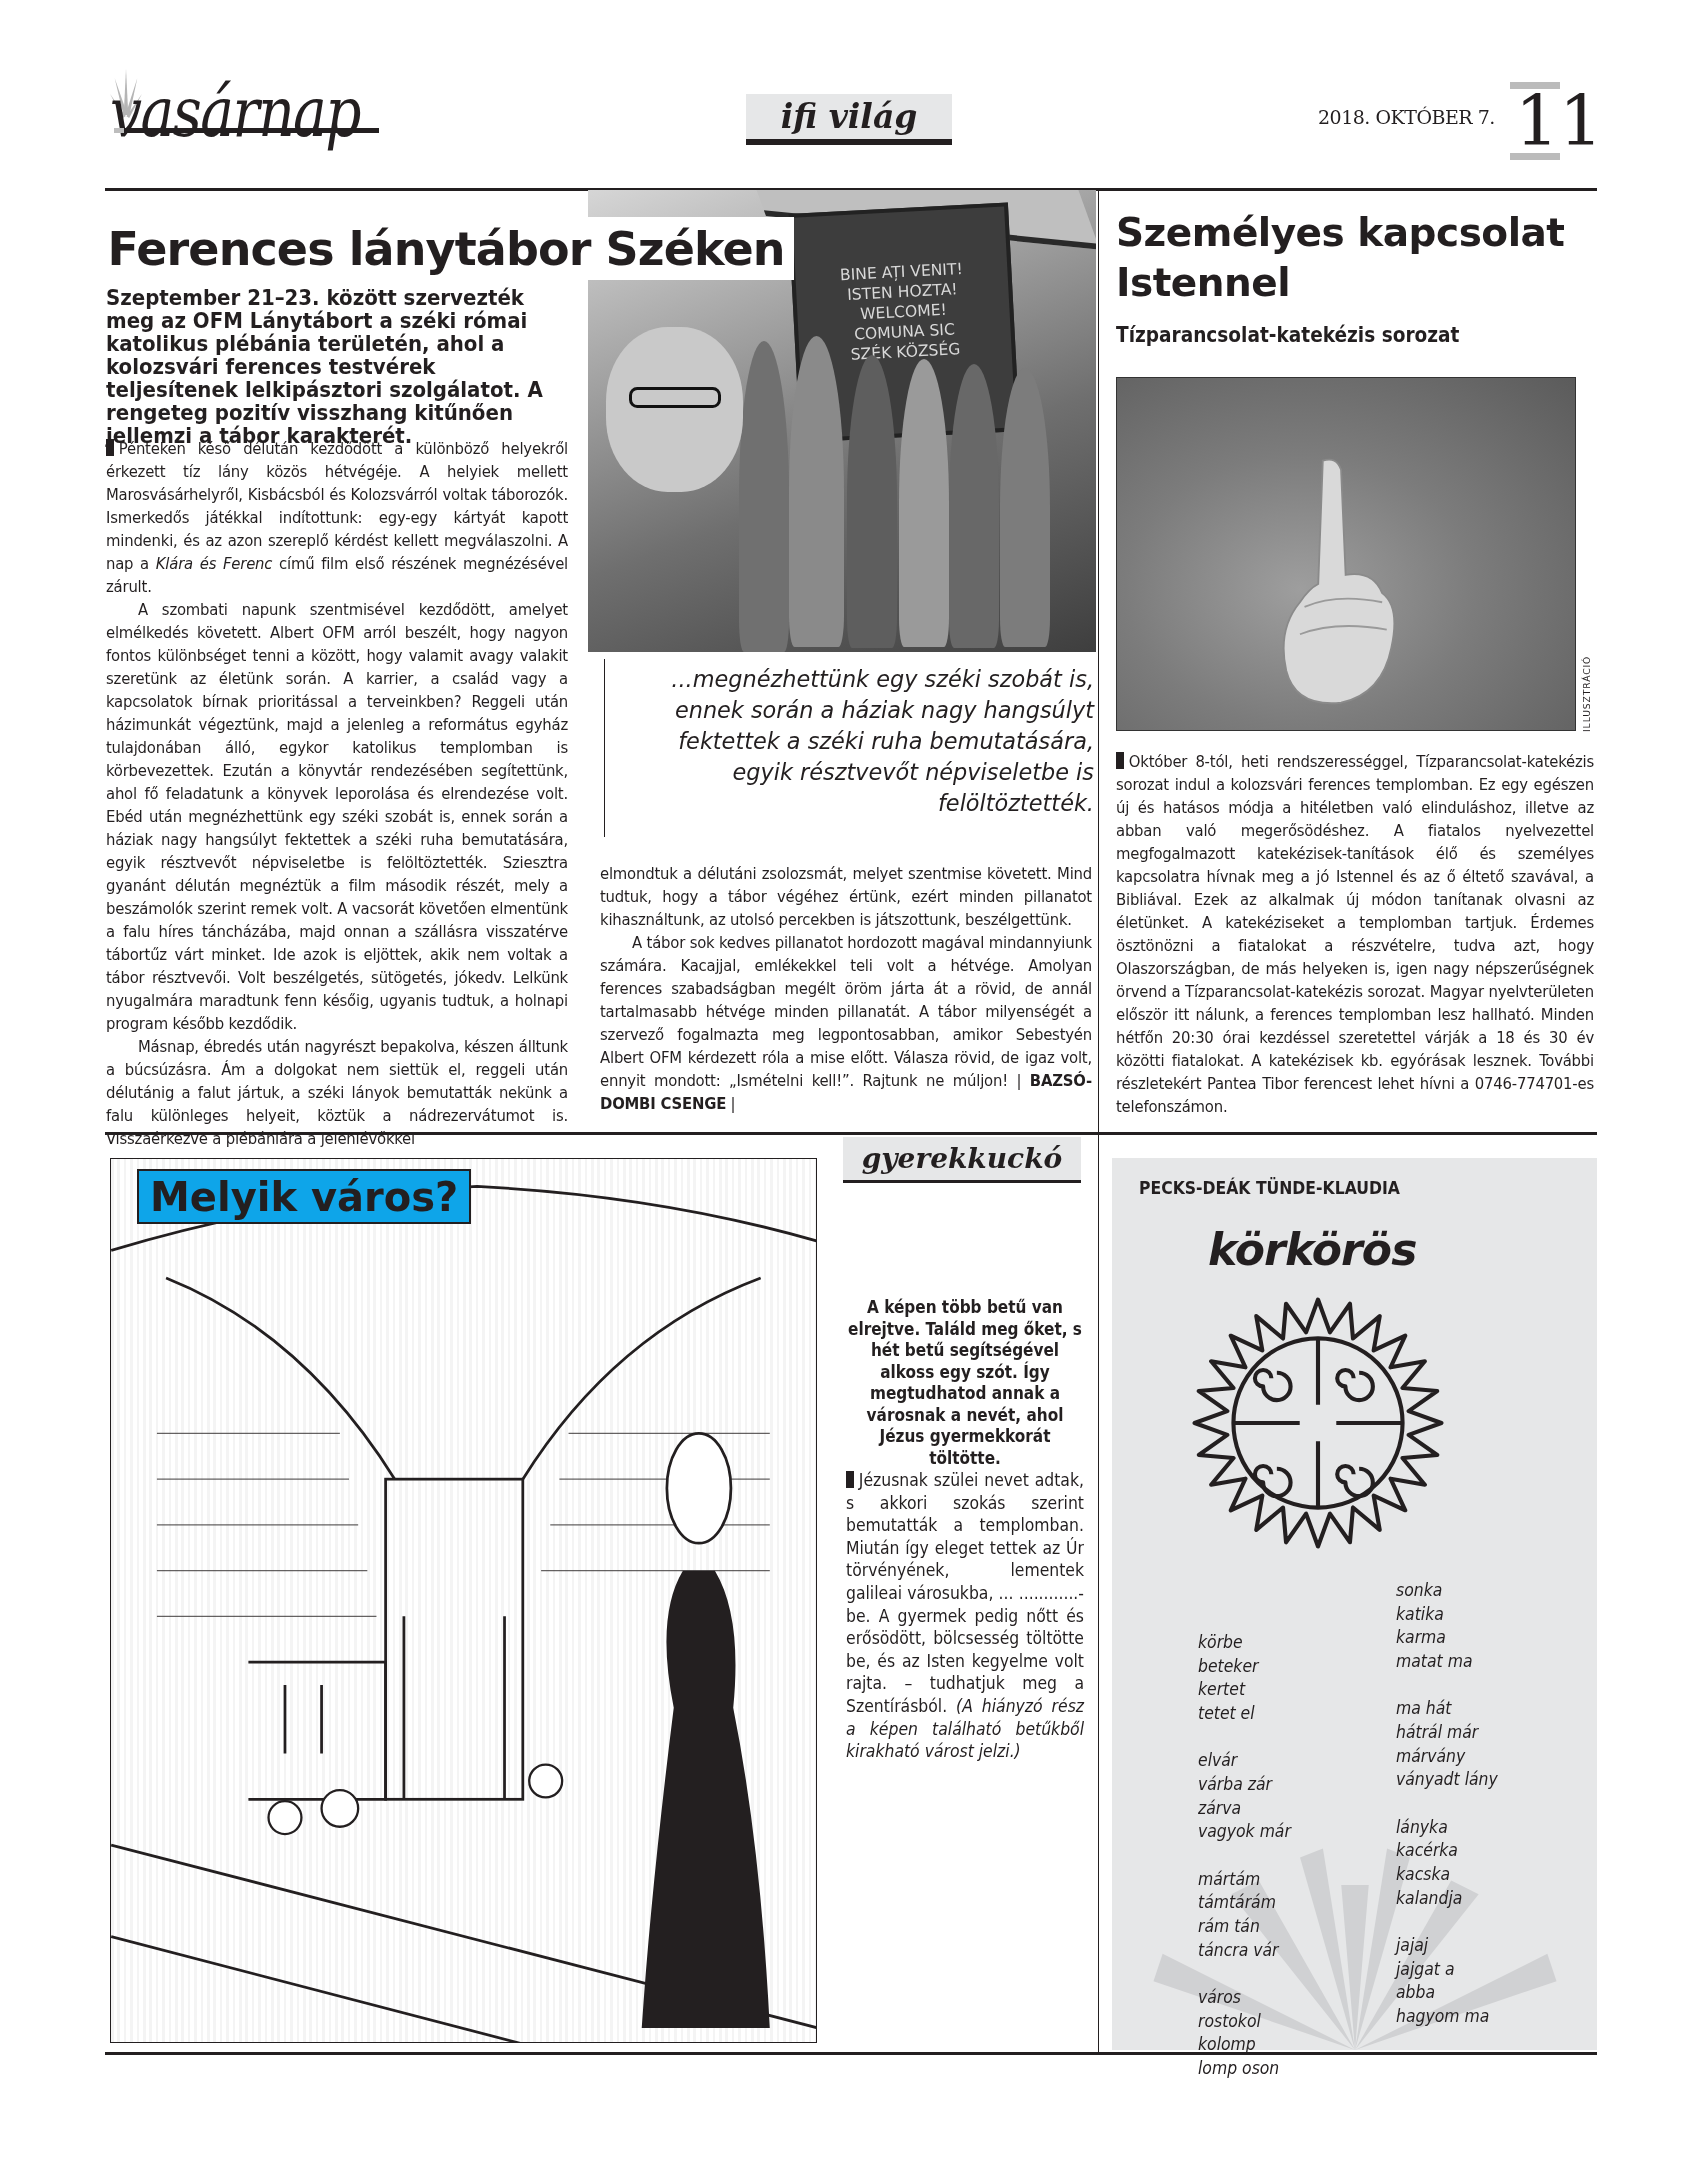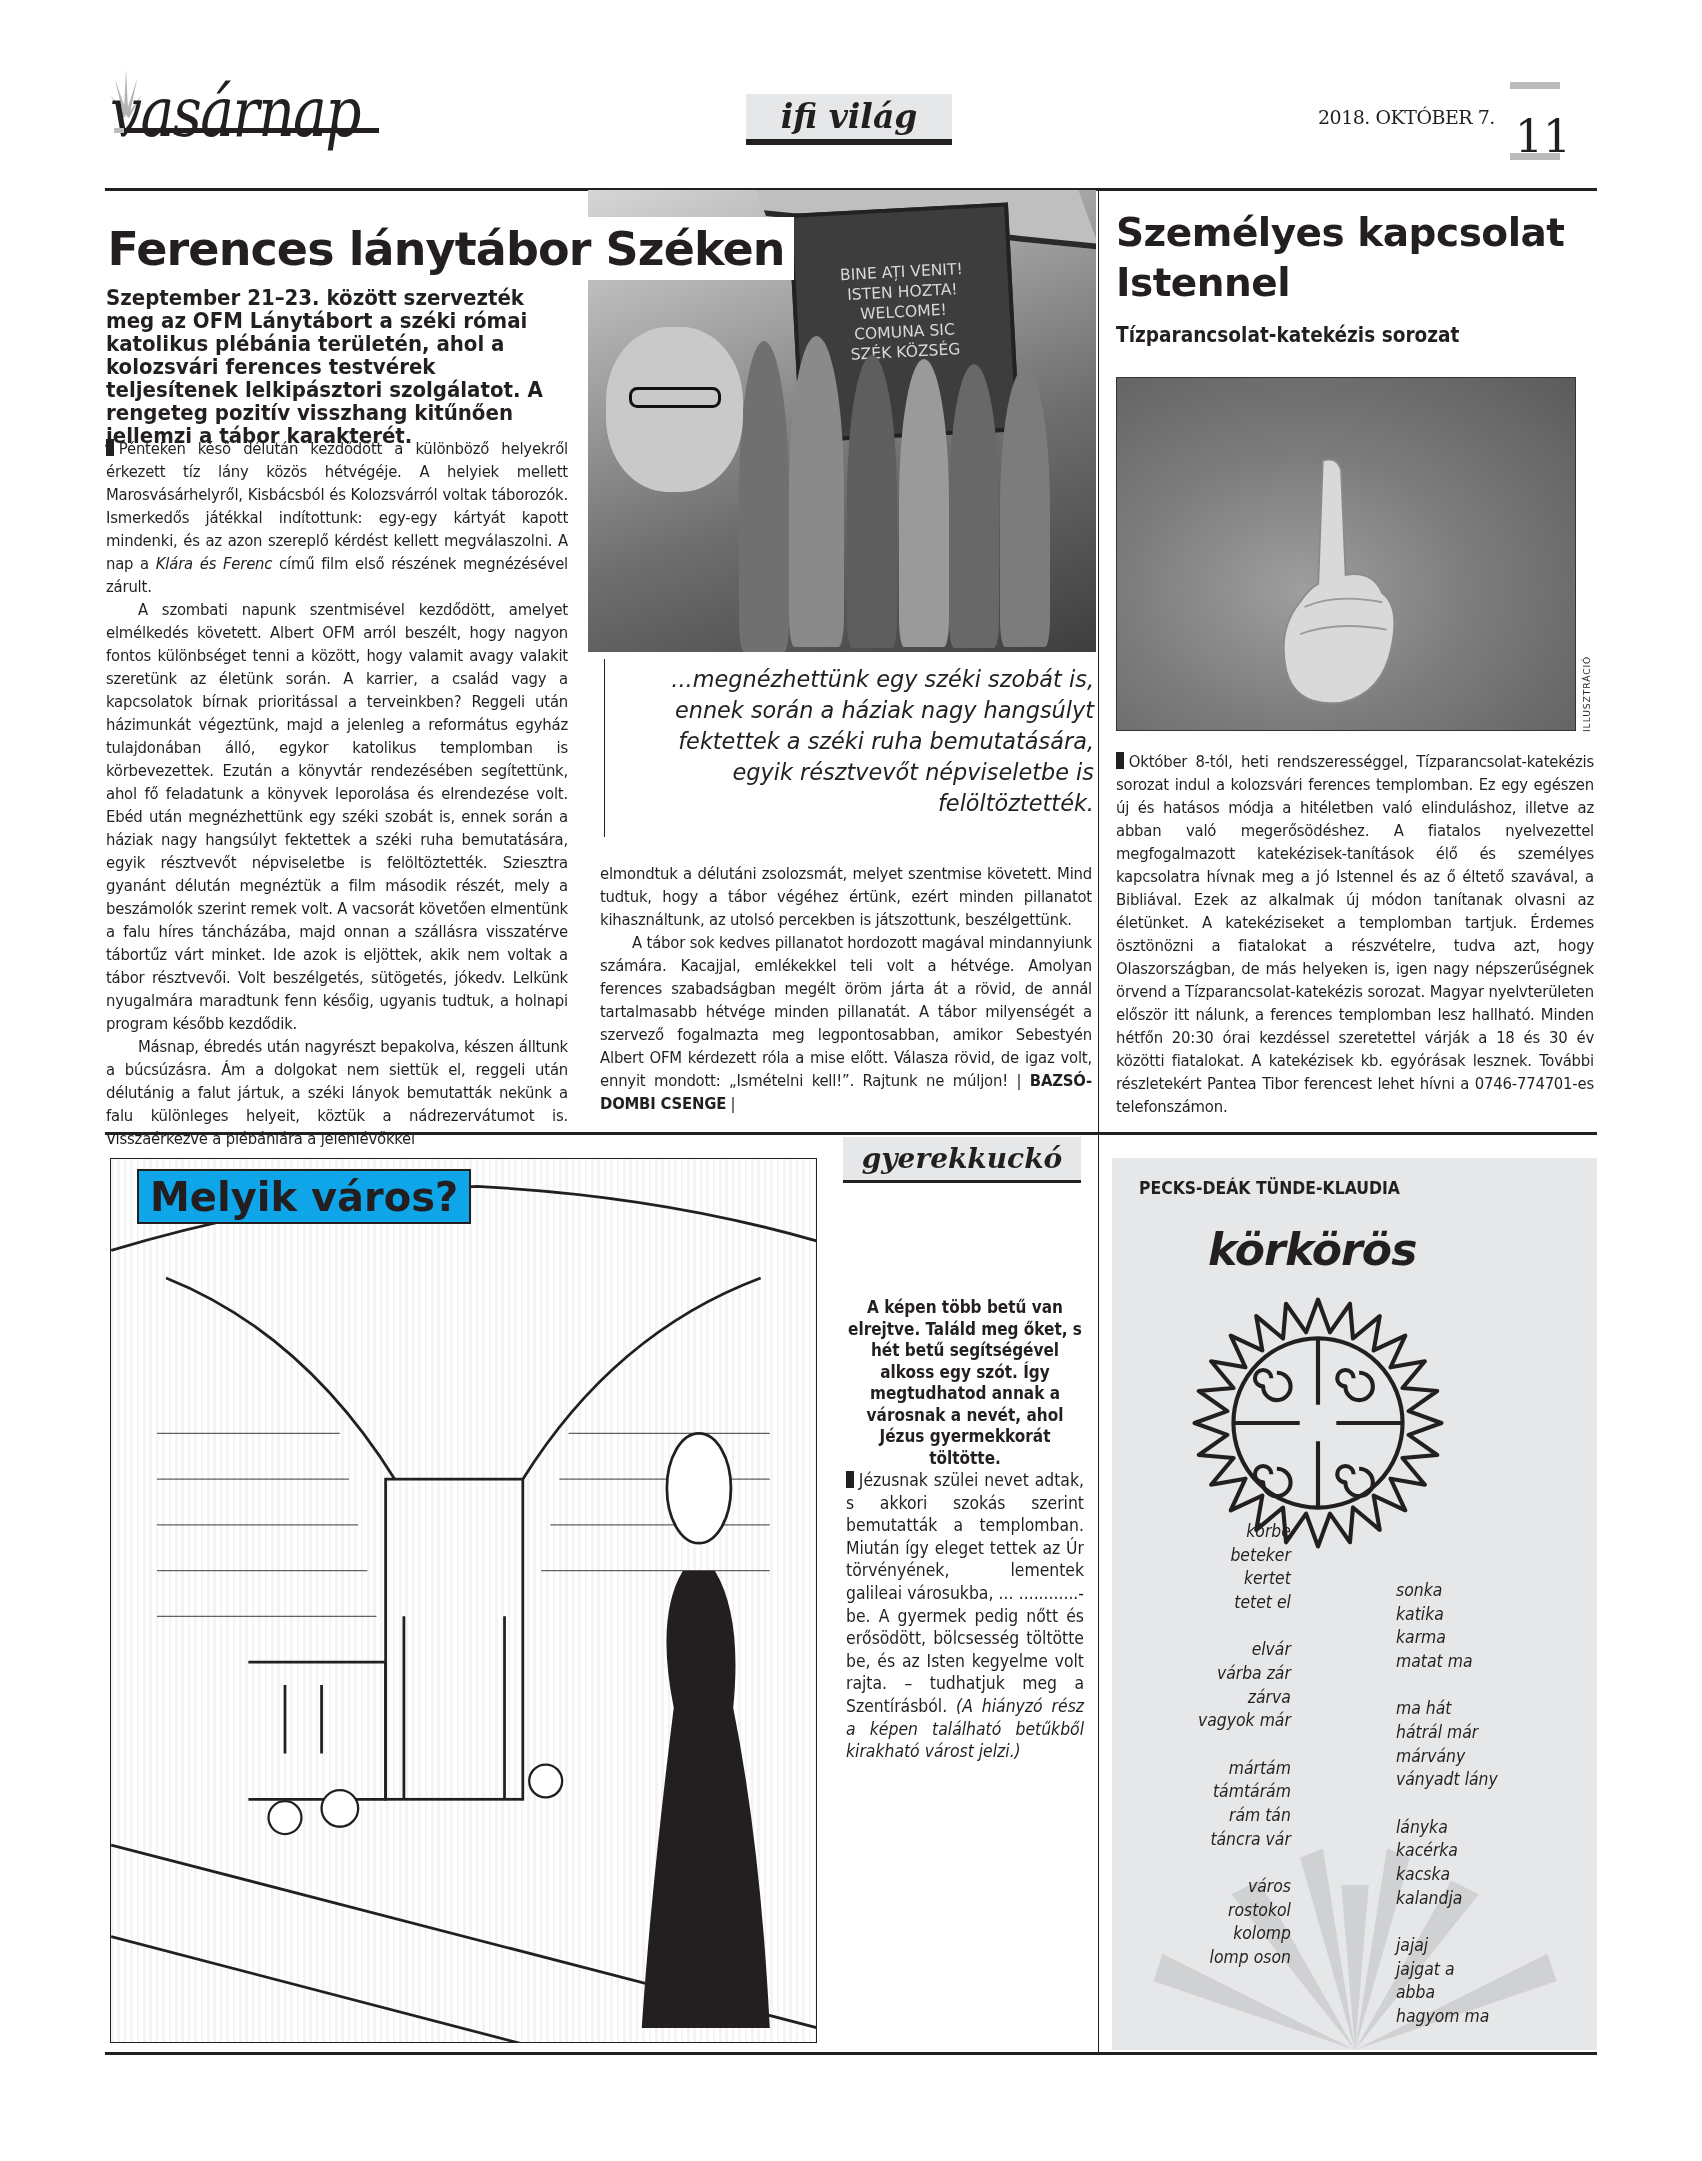--- a/index.html
+++ b/index.html
@@ -5,21 +5,21 @@
   html, body { margin:0; padding:0; background:#ffffff; }
   body { width:1702px; height:2161px; position:relative; overflow:hidden; font-family:"DejaVu Sans Condensed","DejaVu Sans",sans-serif; color:#231f20; }
   .abs { position:absolute; }
   
   .logo { left:110px; top:78px; font-family:"DejaVu Serif",serif; font-style:italic; font-size:69px; letter-spacing:-1.8px; color:#231f20; transform:scaleX(0.82); transform-origin:left; line-height:1; }
   .logo-rays { left:110px; top:69px; width:32px; height:50px; }
   .logo-bar { left:114px; top:128px; width:265px; height:4.6px; background:#231f20; }
   .logo-bar-gray { left:114px; top:128px; width:10px; height:4.6px; background:#bdbdbd; }
   .section-tab { left:746px; top:94px; width:206px; height:51px; background:#e6e7e8; border-bottom:6.4px solid #231f20; box-sizing:border-box; display:flex; align-items:center; justify-content:center; font-family:"DejaVu Serif",serif; font-style:italic; font-weight:bold; font-size:33px; }
   .date { left:1318px; top:106px; font-family:"DejaVu Serif",serif; font-size:19px; letter-spacing:-0.5px; }
-  .page-num { left:1515px; top:87px; font-family:"DejaVu Serif",serif; font-size:44px; line-height:1;margin-top:28px; }
+  .page-num { left:1515px; top:87px; font-family:"DejaVu Serif",serif; font-size:69px; line-height:1; }
   .pg-gray { left:1510px; width:50px; height:7.3px; background:#bbbbbb; }
   .rule-top { left:105px; top:188px; width:1492px; height:2.7px; background:#231f20; }
   .rule-mid { left:105px; top:1132px; width:1492px; height:2.7px; background:#231f20; }
   .rule-bot { left:105px; top:2052px; width:1492px; height:2.7px; background:#231f20; }
   .vline { width:1.4px; background:#231f20; }
 
   
   .h1 { font-family:"DejaVu Sans",sans-serif; font-weight:bold; color:#231f20; }
   .a1-title { left:103px; top:217px; background:#fff; padding:4.6px 9.2px 4.6px 4.6px; font-size:46px; letter-spacing:-0.9px; z-index:2; }
   .a1-lead { left:106px; top:286px; width:462px; font-weight:bold; font-size:22px; line-height:23px; font-family:"DejaVu Sans Condensed","DejaVu Sans",sans-serif; }
@@ -55,21 +55,21 @@
   .kucko-body em { font-style:italic; }
 
   
   .poem-box { left:1112px; top:1158px; width:485px; height:892px; background:#e6e7e8; overflow:hidden; }
   .poem-author { left:1139px; top:1178px; font-weight:bold; font-size:17.4px; font-family:"DejaVu Sans Condensed","DejaVu Sans",sans-serif; }
   .poem-title { left:1208px; top:1224px; font-weight:bold; font-style:italic; font-size:44px; font-family:"DejaVu Sans",sans-serif; letter-spacing:-0.9px; }
   .sun { left:1190px; top:1295px; width:256px; height:256px; }
   .sun-bg { left:1126px; top:1830px; width:458px; height:220px; }
   .poem-col { font-style:italic; font-size:17.4px; line-height:23.6px; font-family:"DejaVu Sans Condensed","DejaVu Sans",sans-serif; }
   .poem-col .stanza { margin-bottom:24px; }
-  .poem-left { left:1198px; top:1520px;text-align:right; }
+  .poem-left { left:1198px; top:1631px; }
   .poem-right { left:1396px; top:1579px; }
 </style>
 </head>
 <body>
 
 <svg class="abs logo-rays" viewBox="0 0 70 110">
   <g fill="#b5b5b5">
       <polygon points="35,0 40,100 30,100"></polygon>
       <polygon points="10,20 38,100 30,104"></polygon>
       <polygon points="60,20 42,104 34,100"></polygon>

